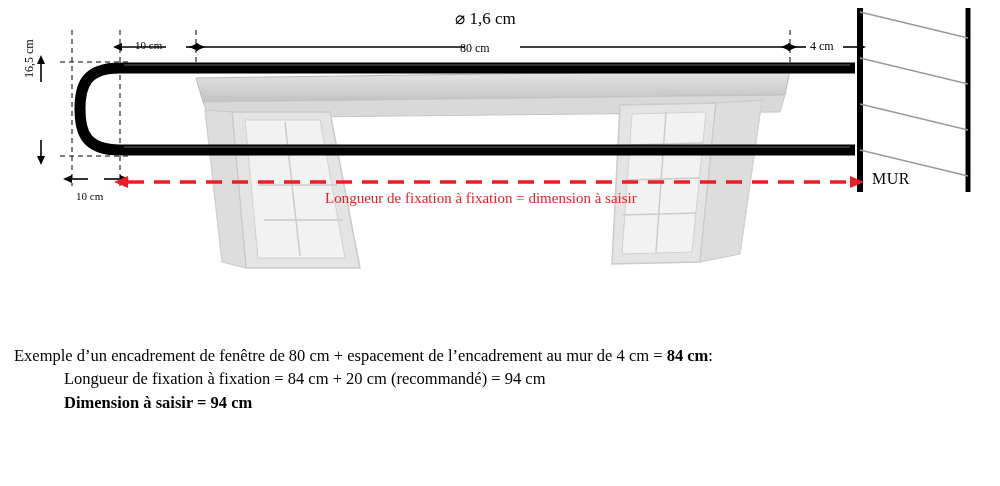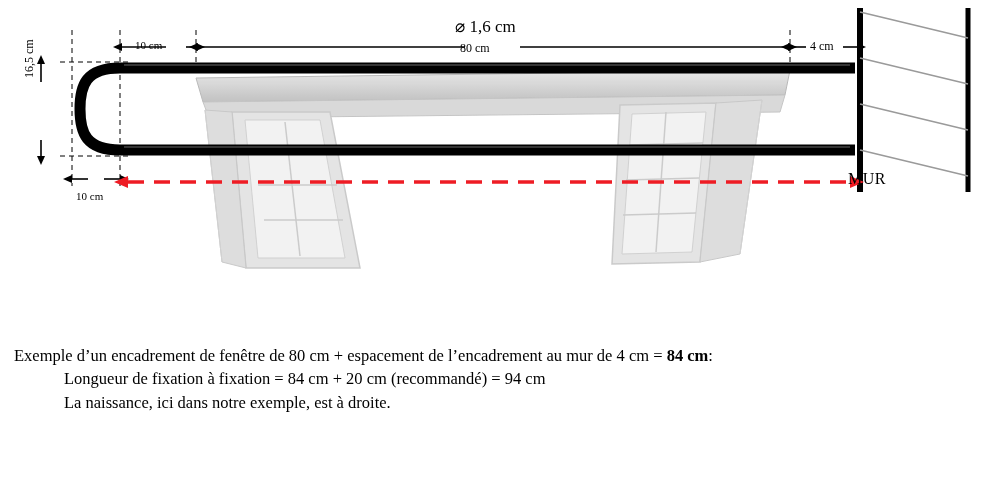--- a/index.html
+++ b/index.html
@@ -26,21 +26,21 @@
     left: 0; top: 0;
     width: 1000px;
     height: 486px;
   }
   .lbl {
     position: absolute;
     font-family: "Liberation Serif", serif;
     white-space: nowrap;
   }
   .lbl-diam {
-    left: 455px; top: 16px;
+    left: 455px; top: 8px;
     font-size: 17px;
   }
   .lbl-80 {
     left: 460px; top: 41px;
     font-size: 12px;
   }
   .lbl-10top {
     left: 135px; top: 39px;
     font-size: 11px;
   }
@@ -53,21 +53,21 @@
     font-size: 12px;
     transform: rotate(-90deg);
     transform-origin: left top;
     width: 70px;
   }
   .lbl-10bot {
     left: 76px; top: 190px;
     font-size: 11px;
   }
   .lbl-mur {
-    left: 848px; top: 170px;
+    left: 872px; top: 170px;
     font-size: 16px;
     letter-spacing: 0.5px;
     text-align: right;
   }
   .lbl-red {
     left: 325px; top: 190px;
     font-size: 15px;
     color: #ee1c24;
   }
   .text-block {
@@ -186,22 +186,23 @@
     </g>
   </svg>
 
   <div class="lbl lbl-diam">⌀ 1,6 cm</div>
   <div class="lbl lbl-80">80 cm</div>
   <div class="lbl lbl-10top">10 cm</div>
   <div class="lbl lbl-4">4 cm</div>
   <div class="lbl lbl-165">16,5 cm</div>
   <div class="lbl lbl-10bot">10 cm</div>
   <div class="lbl lbl-mur">MUR</div>
+  <div class="lbl lbl-red">Longueur de fixation à fixation = dimension à saisir</div>
 
   <div class="text-block">
     <div class="line1">
       <span>Exemple d’un encadrement de fenêtre de 80 cm + espacement de l’encadrement au mur de 4 cm = </span><b>84 cm</b><span>:</span>
     </div>
     <div class="indent">Longueur de fixation à fixation  = 84 cm + 20 cm (recommandé) = 94 cm</div>
-    <div class="indent">La naissance, ici dans notre exemple, est à droite.</div>
+    <div class="bold-line">Dimension à saisir = 94 cm</div>
   </div>
 
 </div>
 
 </body></html>

